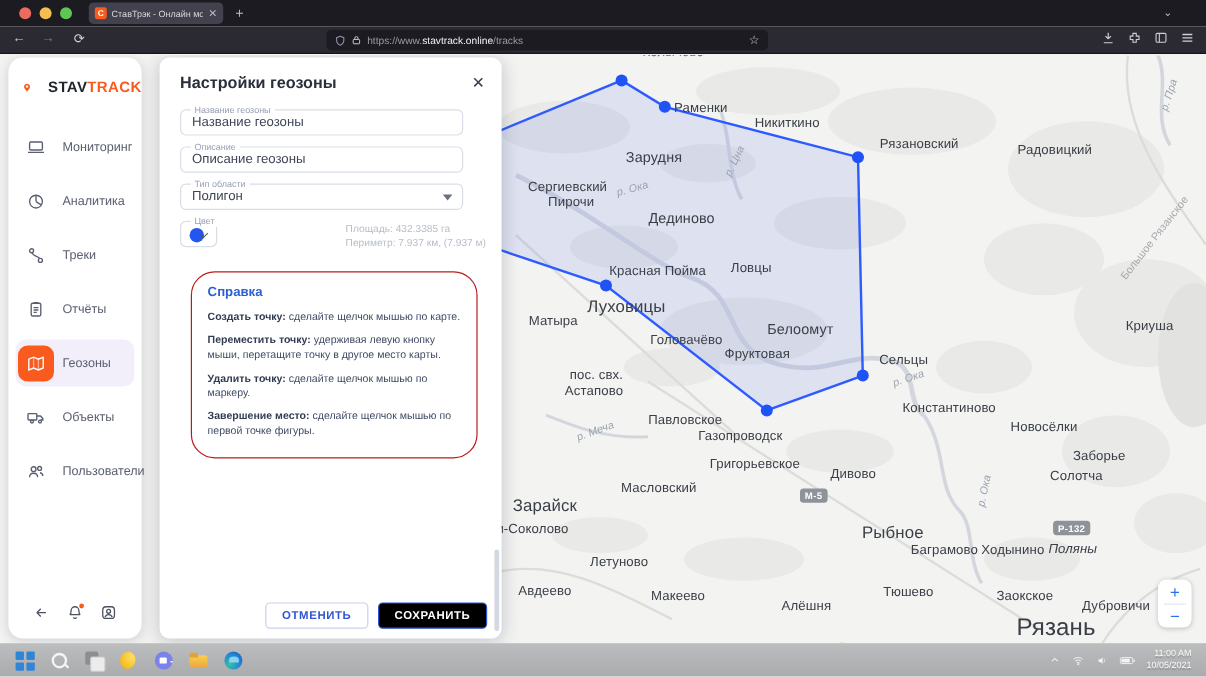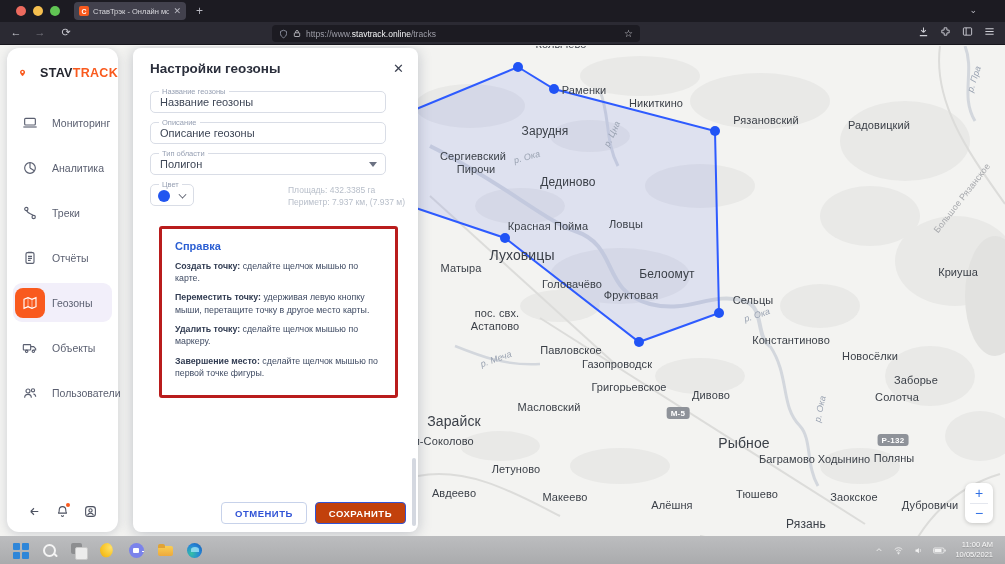--- a/index.html
+++ b/index.html
@@ -61,32 +61,32 @@
   .panel { position:absolute; left:133px; top:2px; width:285px; height:484px; background:#fff; border-radius:8px; box-shadow:0 2px 14px rgba(40,50,80,.25); }
   .panel-header { display:flex; justify-content:space-between; align-items:center; padding:13px 14px 11px 17px; }
   .panel-title { font-size:13.5px; font-weight:bold; color:#2b2f3c; }
   .panel-close { color:#3b4050; font-size:13px; cursor:pointer; line-height:1; }
   .fields { padding:4px 10px 0 17px; }
   .field { position:relative; width:236px; height:22px; border:1px solid #d9dde6; border-radius:5px; margin-bottom:9px; background:#fff; }
   .field label { position:absolute; top:-5px; left:8px; background:#fff; padding:0 3px; font-size:7.5px; color:#97a0b3; }
   .field .val { line-height:20px; padding:0 9px; font-size:11px; color:#3e4656; }
   .field .dd { position:absolute; right:8px; top:8px; width:0; height:0; border-left:4px solid transparent; border-right:4px solid transparent; border-top:5px solid #6b7182; }
   .color-row { display:flex; align-items:flex-start; }
-  .field.color { width:44px; margin-bottom:0; }
+  .field.color { width:31px; margin-bottom:0; }
   .color-dot { position:absolute; left:7px; top:5px; width:12px; height:12px; border-radius:50%; background:#2256f0; }
   .color-chev { position:absolute; right:7px; top:6px; width:7px; height:7px; border-right:1.6px solid #4c5160; border-bottom:1.6px solid #4c5160; transform:rotate(45deg) scale(.8); }
   .metrics { margin-left:auto; padding-right:3px; font-size:8.5px; color:#b7bec9; line-height:1.45; text-align:left; }
-  .helpbox { margin:17px 10px 0 9px; border:3px solid #b91c1c; border-radius:3px; padding:11px 13px 9px 13px; }
+  .helpbox { margin:17px 10px 0 9px; border:1px solid #b91c1c; border-radius:20px; padding:11px 13px 9px 13px; }
   .help-title { color:#2b5fd3; font-size:11px; font-weight:bold; margin-bottom:8px; }
   .help-item { font-size:8.8px; color:#3f4b63; line-height:1.4; margin-bottom:7px; }
   .help-item b { color:#313c52; }
   .panel-actions { position:absolute; right:12px; bottom:8px; display:flex; gap:8px; }
   .btn { height:22px; border-radius:4px; font-size:9.5px; font-weight:bold; letter-spacing:.5px; padding:0 13px; cursor:pointer; font-family:inherit; }
   .btn.ghost { background:#fff; border:1px solid #c7d2ea; color:#3154d6; }
-  .btn.primary { background:#c2410c; border:1px solid #3154d6; color:#fff; }
+  .btn.primary { background:#000000; border:1px solid #3154d6; color:#fff; }
   .panel-scroll { position:absolute; right:2px; bottom:6px; width:4px; height:68px; background:#d4d8e0; border-radius:2px; }
 
   
   .taskbar { position:absolute; left:0; right:0; bottom:0; height:28px; background:linear-gradient(#bcbdbf,#aaabad); display:flex; align-items:center; }
   .task-icons { display:flex; gap:12px; padding-left:12px; align-items:center; }
   .tbi { width:17px; height:17px; position:relative; }
   .tbi-start { display:grid; grid-template-columns:7px 7px; grid-template-rows:7px 7px; gap:2px; padding:1px; }
   .tbi-start i { background:#2f86d8; border-radius:1px; }
   .tbi-search::before { content:""; position:absolute; left:2px; top:2px; width:9px; height:9px; border:2px solid #f4f4f4; border-radius:50%; }
   .tbi-search::after { content:""; position:absolute; left:12px; top:12px; width:5px; height:2px; background:#f4f4f4; transform:rotate(45deg); border-radius:1px; }
@@ -231,31 +231,31 @@
           <span class="map-label" style="left: 870px; top: 310px; transform: translate(-50%, -50%);">Новосёлки</span>
           <span class="map-label" style="left: 617px; top: 318px; transform: translate(-50%, -50%);">Газопроводск</span>
           <span class="map-label" style="left: 916px; top: 334px; transform: translate(-50%, -50%);">Заборье</span>
           <span class="map-label" style="left: 629px; top: 341px; transform: translate(-50%, -50%);">Григорьевское</span>
           <span class="map-label" style="left: 711px; top: 349px; transform: translate(-50%, -50%);">Дивово</span>
           <span class="map-label" style="left: 897px; top: 351px; transform: translate(-50%, -50%);">Солотча</span>
           <span class="map-label" style="left: 549px; top: 361px; transform: translate(-50%, -50%);">Масловский</span>
           <span class="map-label" style="left: 454px; top: 375px; font-size: 14px; transform: translate(-50%, -50%);">Зарайск</span>
           <span class="map-label" style="left: 443px; top: 395px; transform: translate(-50%, -50%);">м-Соколово</span>
           <span class="map-label" style="left: 744px; top: 397px; font-size: 14px; transform: translate(-50%, -50%);">Рыбное</span>
-          <span class="map-label" style="left: 894px; top: 412px; transform: translate(-50%, -50%);">Поляны</span>
+          <span class="map-label" style="left: 894px; top: 412px; transform: translate(-50%, -50%); font-style: italic;">Поляны</span>
           <span class="map-label" style="left: 787px; top: 413px; transform: translate(-50%, -50%);">Баграмово</span>
           <span class="map-label" style="left: 844px; top: 413px; transform: translate(-50%, -50%);">Ходынино</span>
           <span class="map-label" style="left: 516px; top: 423px; transform: translate(-50%, -50%);">Летуново</span>
           <span class="map-label" style="left: 854px; top: 451px; transform: translate(-50%, -50%);">Заокское</span>
           <span class="map-label" style="left: 454px; top: 447px; transform: translate(-50%, -50%);">Авдеево</span>
           <span class="map-label" style="left: 757px; top: 448px; transform: translate(-50%, -50%);">Тюшево</span>
           <span class="map-label" style="left: 565px; top: 451px; transform: translate(-50%, -50%);">Макеево</span>
           <span class="map-label" style="left: 672px; top: 459px; transform: translate(-50%, -50%);">Алёшня</span>
           <span class="map-label" style="left: 930px; top: 459px; transform: translate(-50%, -50%);">Дубровичи</span>
-          <span class="map-label" style="left: 806px; top: 478px; font-size: 12px; transform: translate(-50%, -50%);">Рязань</span>
+          <span class="map-label" style="left: 880px; top: 478px; font-size: 20px; transform: translate(-50%, -50%);">Рязань</span>
           <span class="map-label water" style="left: 527px; top: 111px; transform: translate(-50%, -50%) rotate(-15deg);">р. Ока</span>
           <span class="map-label water" style="left: 612px; top: 88px; transform: translate(-50%, -50%) rotate(-65deg);">р. Цна</span>
           <span class="map-label water" style="left: 974px; top: 33px; transform: translate(-50%, -50%) rotate(-72deg);">р. Пра</span>
           <span class="map-label water" style="left: 757px; top: 269px; transform: translate(-50%, -50%) rotate(-18deg);">р. Ока</span>
           <span class="map-label water" style="left: 496px; top: 313px; transform: translate(-50%, -50%) rotate(-20deg);">р. Меча</span>
           <span class="map-label water" style="left: 820px; top: 363px; transform: translate(-50%, -50%) rotate(-78deg);">р. Ока</span>
           <span class="map-label road" style="left: 962px; top: 152px; transform: translate(-50%, -50%) rotate(-52deg);">Большое Рязанское</span>
         </div>
       <div id="badges">
           <div class="road-badge" style="left: 678px; top: 367px;">М-5</div>

